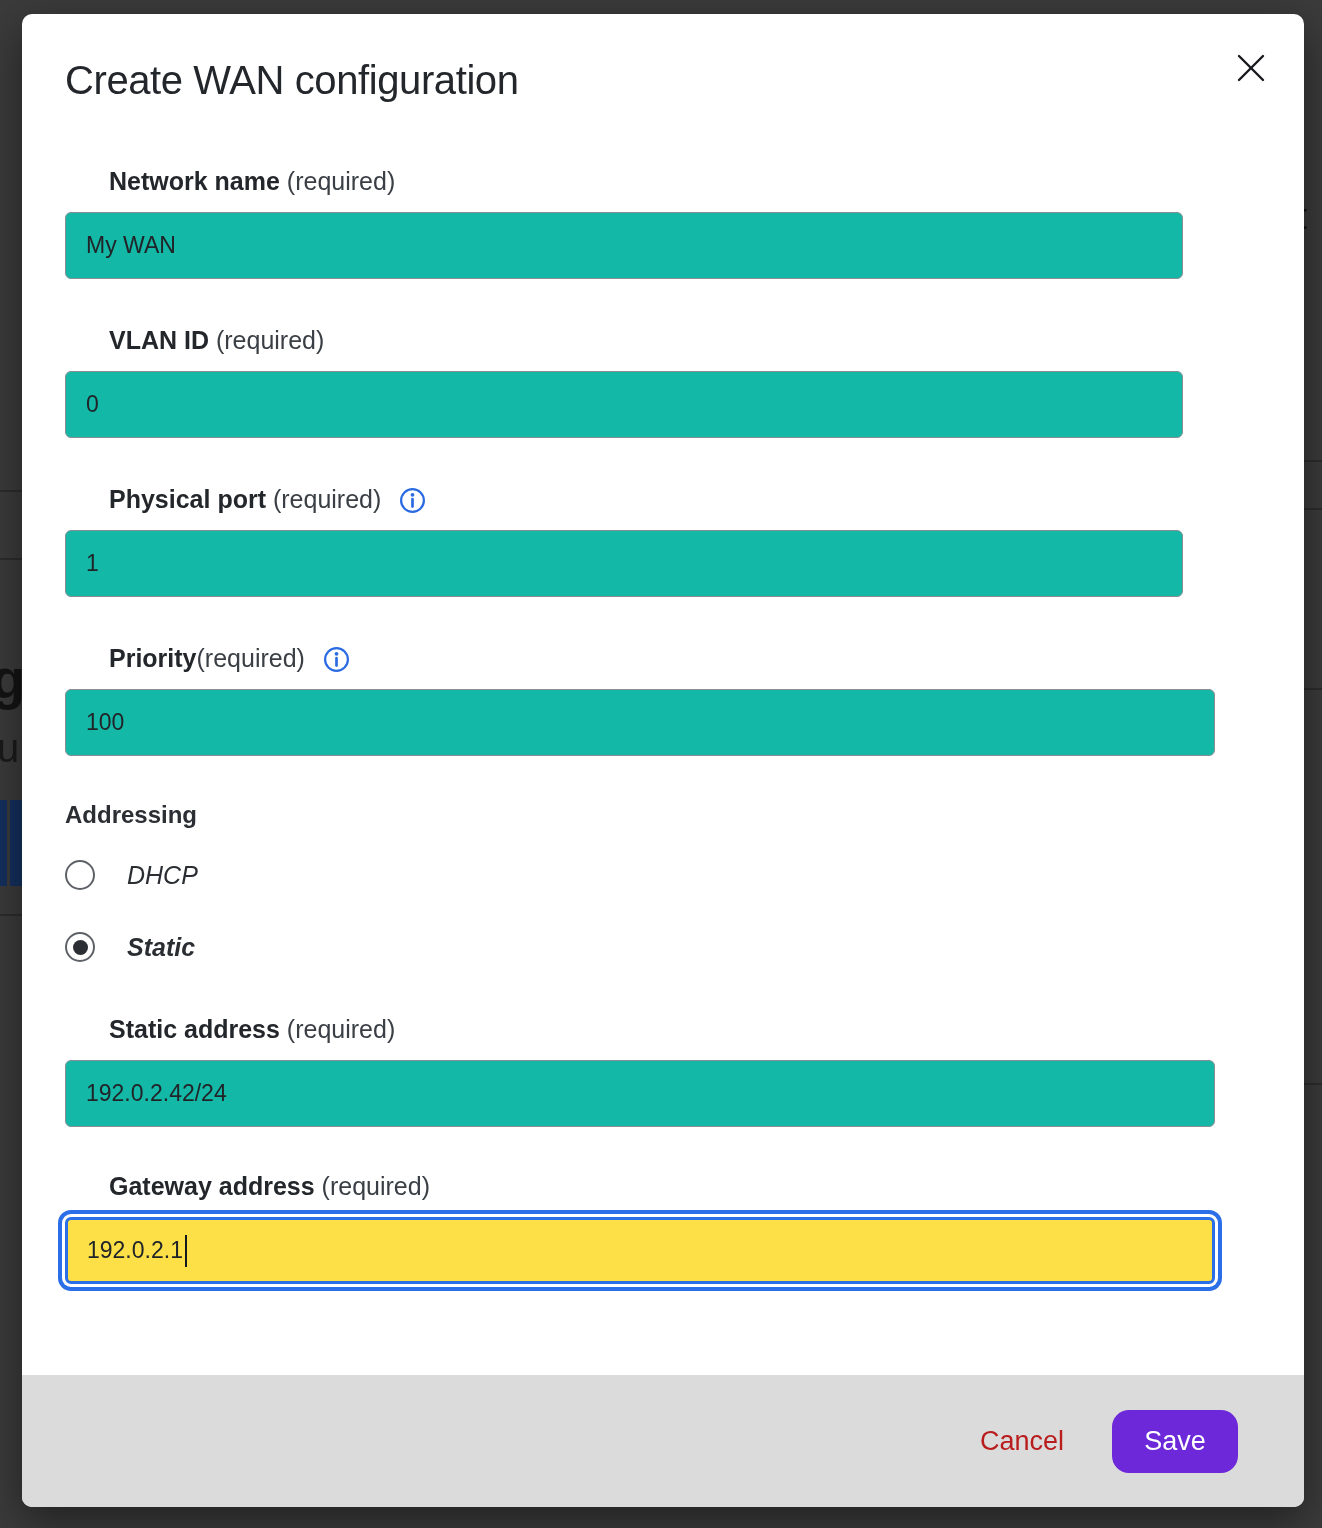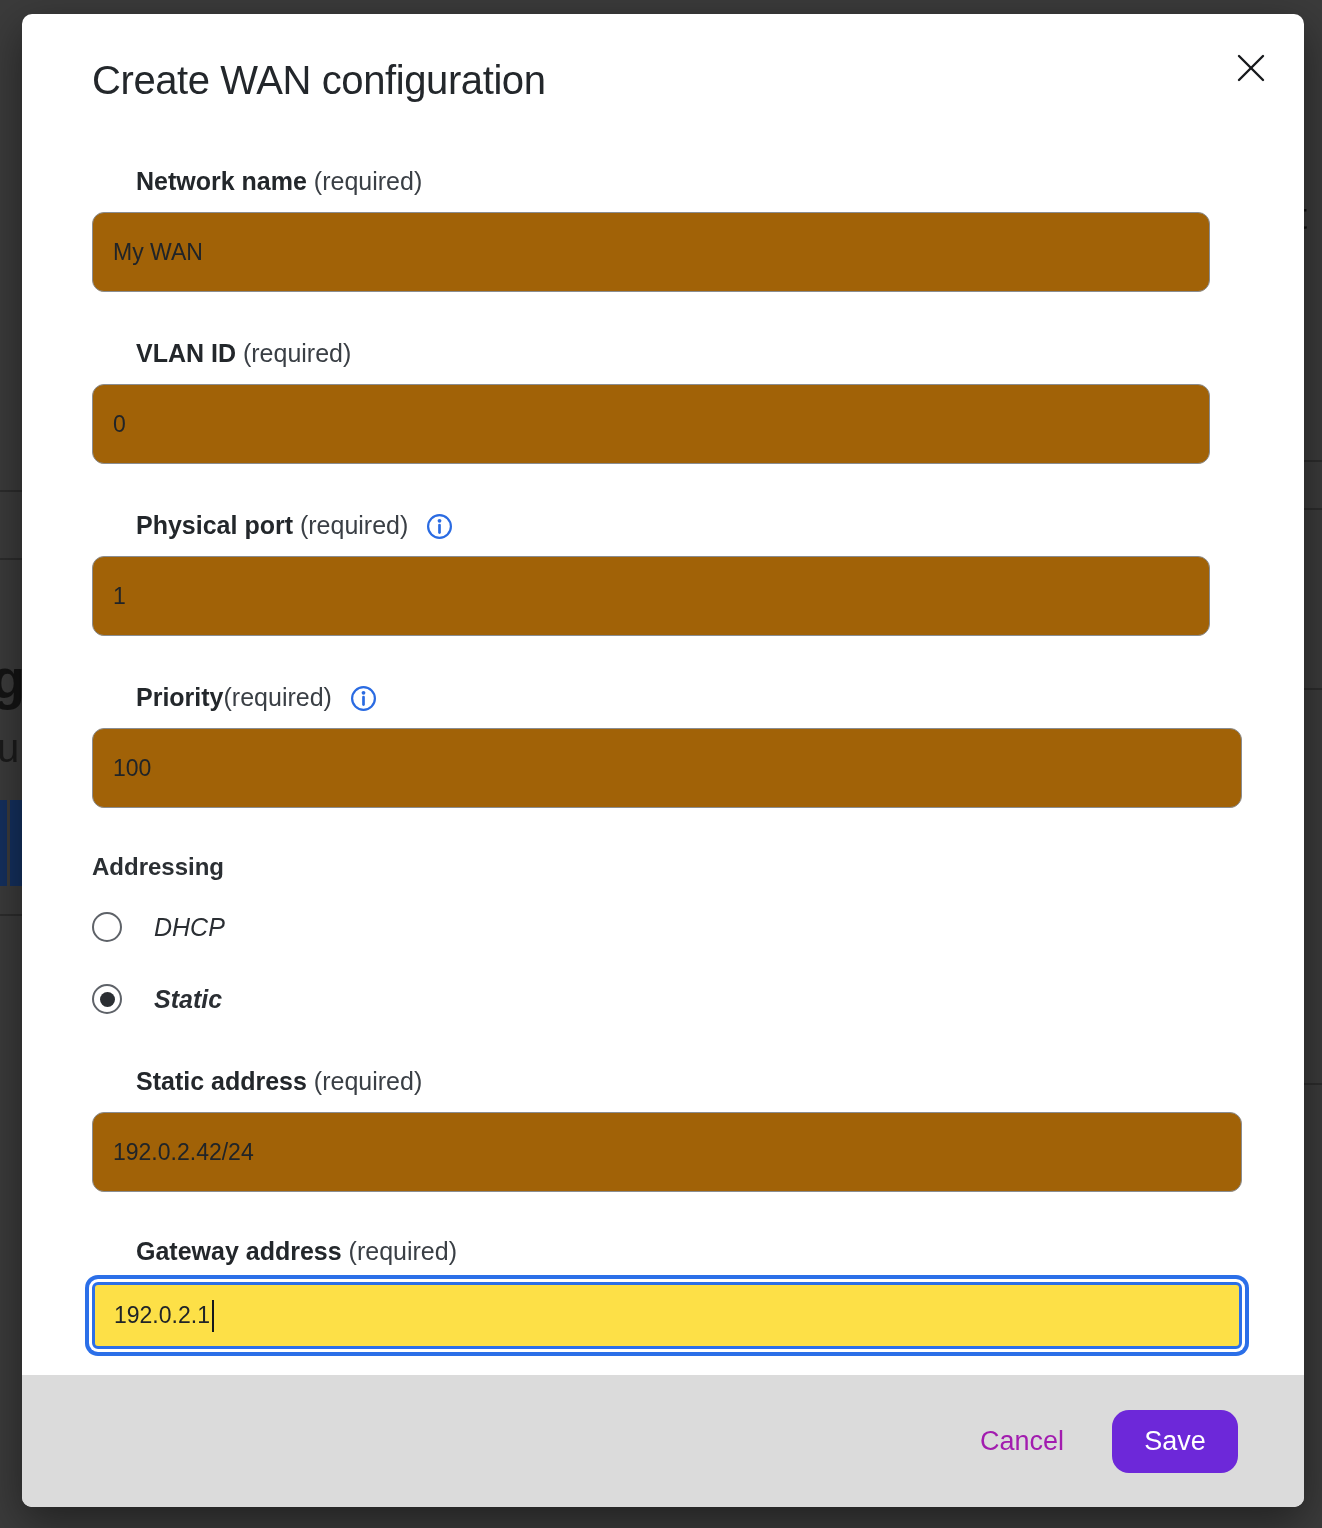--- a/index.html
+++ b/index.html
@@ -23,45 +23,45 @@
 
   
   .modal {
     position:absolute; left:22px; top:14px;
     width:1282px; height:1493px;
     background:#ffffff; border-radius:10px;
     box-shadow:0 14px 44px rgba(0,0,0,0.45);
     display:flex; flex-direction:column;
     z-index:2;
   }
-  .modal-body { flex:1; padding:42px 66px 0 70px; position:relative; }
+  .modal-body { flex:1; padding:42px 66px 0 43px; position:relative; }
 
   .dialog-title {
     font-size:40px; font-weight:500; color:#23272b;
     letter-spacing:-0.4px; line-height:48px;
   }
 
   .close-btn {
     position:absolute; top:34px; right:32px;
     width:42px; height:42px; border:none; background:none; cursor:pointer;
     display:flex; align-items:center; justify-content:center;
   }
 
   .field { margin-top:46px; }
   .field.first { margin-top:62px; }
   .field-label { font-size:25px; line-height:30px; display:flex; align-items:center;margin-left:44px; }
   .label-strong { font-weight:700; color:#23272b; }
   .label-required { font-weight:400; color:#3a3f45; white-space:pre; }
   .info-icon { margin-left:18px; display:inline-flex; position:relative; top:1px; }
 
   .text-input {
-    display:block; margin-top:16px; height:80px;
-    border:1.5px solid #8a8d91; border-radius:12px;
+    display:block; margin-top:16px; height:67px;
+    border:1.5px solid #8a8d91; border-radius:6px;
     padding:0 20px; font-family:"Liberation Sans", sans-serif;
-    font-size:23px; color:#202428; background:#a16207; outline:none;
+    font-size:23px; color:#202428; background:#14b8a6; outline:none;
   }
   .w-narrow { width:1118px; }
   .w-full { width:1150px; }
 
   
   .focus-box {
     margin-top:16px; width:1150px; height:67px;
     border:3px solid #2b6fe8; border-radius:6px;
     box-shadow:0 0 0 3px #ffffff, 0 0 0 7px #2b6fe8;
     display:flex; align-items:center; padding:0 19px;
@@ -85,21 +85,21 @@
 
   
   .modal-footer {
     height:132px; background:#dbdbdb;
     border-radius:0 0 10px 10px;
     display:flex; align-items:center; justify-content:flex-end;
     padding:0 66px; gap:48px;
   }
   .cancel-btn {
     border:none; background:none; font-family:"Liberation Sans", sans-serif;
-    font-size:27px; color:#a21caf; cursor:pointer;
+    font-size:27px; color:#b91c1c; cursor:pointer;
   }
   .save-btn {
     width:126px; height:63px; border:none; border-radius:17px;
     background:#6d28d9; color:#ffffff; font-family:"Liberation Sans", sans-serif;
     font-size:27px; cursor:pointer;
   }
 </style>
 </head>
 <body>
 

